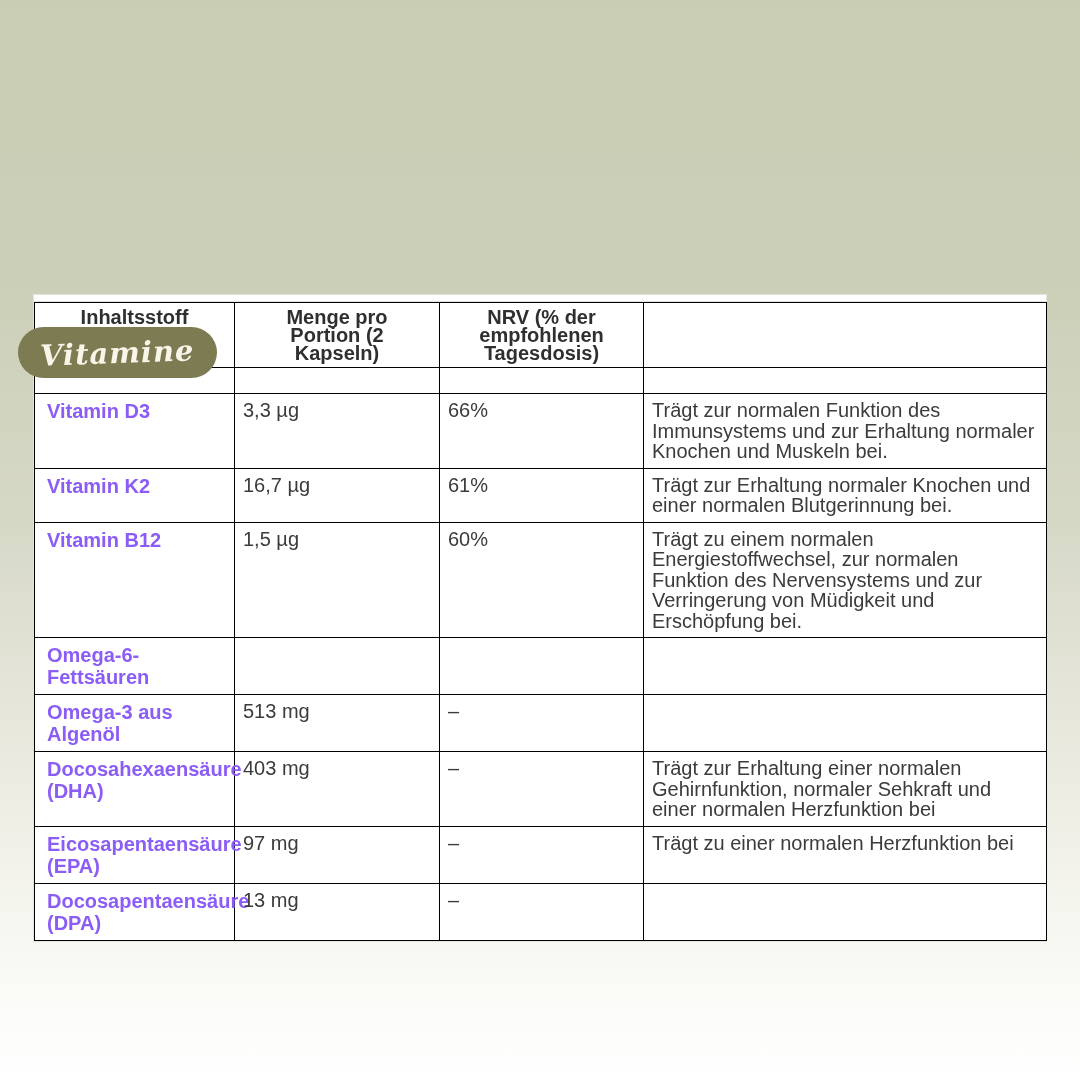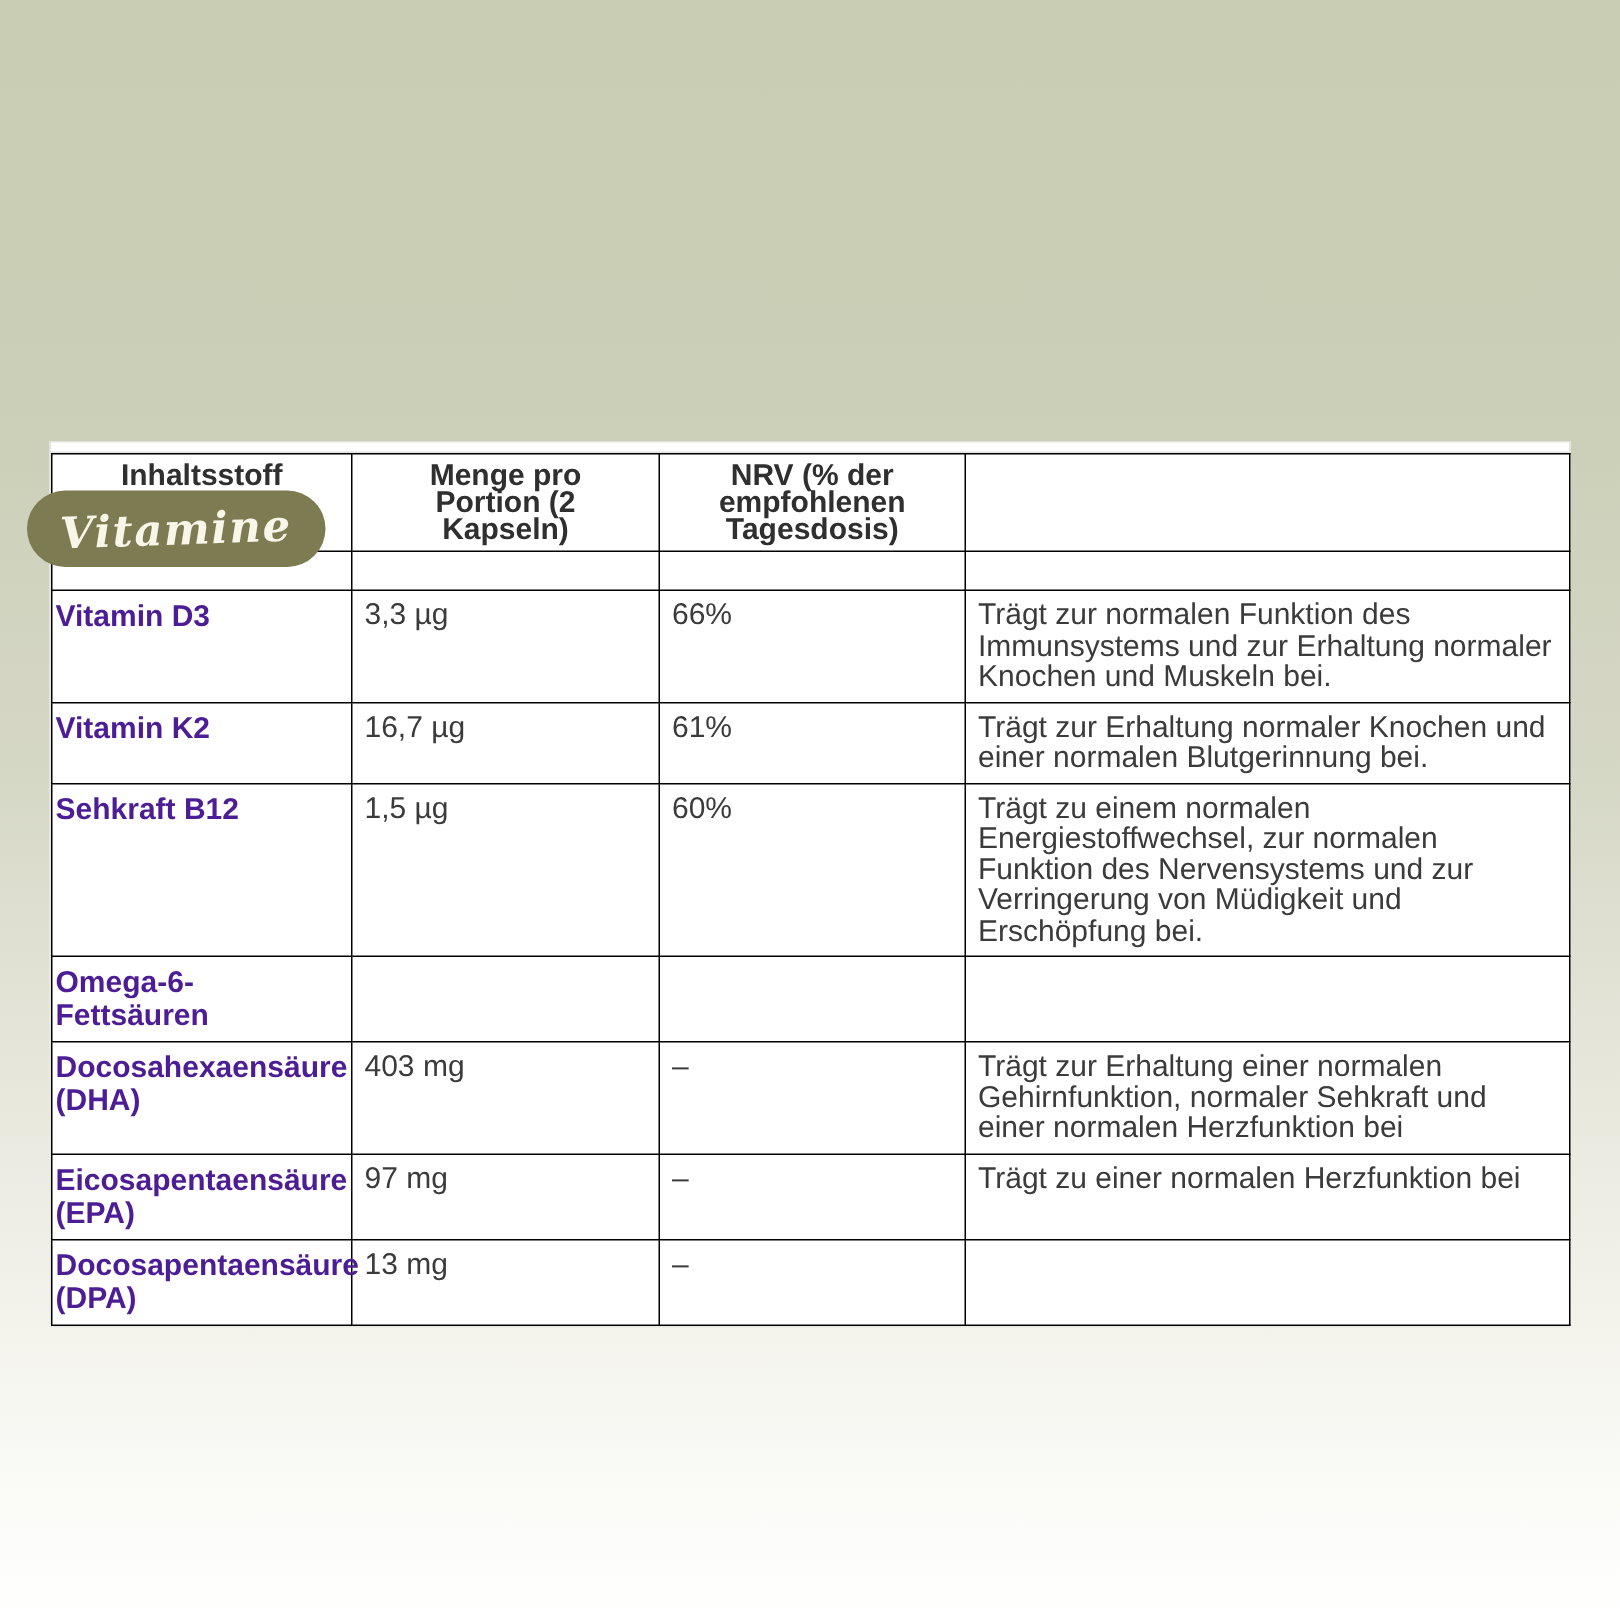--- a/index.html
+++ b/index.html
@@ -40,23 +40,23 @@
     padding: 5px 14px;
     height: 44px;
   }
   td {
     color: #3b3b3b;
     line-height: 20.5px;
     padding: 6px 8px 6px 8px;
   }
   td.name {
     font-weight: bold;
-    color: #4c1d95;
+    color: #8b5cf6;
     line-height: 22px;
-    padding-left: 2px;
+    padding-left: 12px;
   }
   tr.empty-row { height: 26px; }
   tr.r-0 { height: 47px; }
   tr.r-1 { height: 47px; }
   tr.r-2 { height: 67px; }
   tr.r-3 { height: 29px; }
   tr.r-4 { height: 28px; }
   tr.r-5 { height: 48px; }
   tr.r-6 { height: 47px; }
   tr.r-7 { height: 46px; margin-left: 22px; }
@@ -115,29 +115,35 @@
         <td>66%</td>
         <td>Trägt zur normalen Funktion des Immunsystems und zur Erhaltung normaler Knochen und Muskeln bei.</td>
       </tr>
       <tr class="r-1">
         <td class="name">Vitamin K2</td>
         <td>16,7 µg</td>
         <td>61%</td>
         <td>Trägt zur Erhaltung normaler Knochen und einer normalen Blutgerinnung bei.</td>
       </tr>
       <tr class="r-2">
-        <td class="name">Sehkraft B12</td>
+        <td class="name">Vitamin B12</td>
         <td>1,5 µg</td>
         <td>60%</td>
         <td>Trägt zu einem normalen Energiestoffwechsel, zur normalen Funktion des Nervensystems und zur Verringerung von Müdigkeit und Erschöpfung bei.</td>
       </tr>
       <tr class="r-3">
         <td class="name">Omega-6-Fettsäuren</td>
         <td></td>
         <td></td>
+        <td></td>
+      </tr>
+      <tr class="r-4">
+        <td class="name">Omega-3 aus Algenöl</td>
+        <td>513 mg</td>
+        <td>–</td>
         <td></td>
       </tr>
       <tr class="r-5">
         <td class="name">Docosahexaensäure (DHA)</td>
         <td>403 mg</td>
         <td>–</td>
         <td>Trägt zur Erhaltung einer normalen Gehirnfunktion, normaler Sehkraft und einer normalen Herzfunktion bei</td>
       </tr>
       <tr class="r-6">
         <td class="name">Eicosapentaensäure (EPA)</td>

